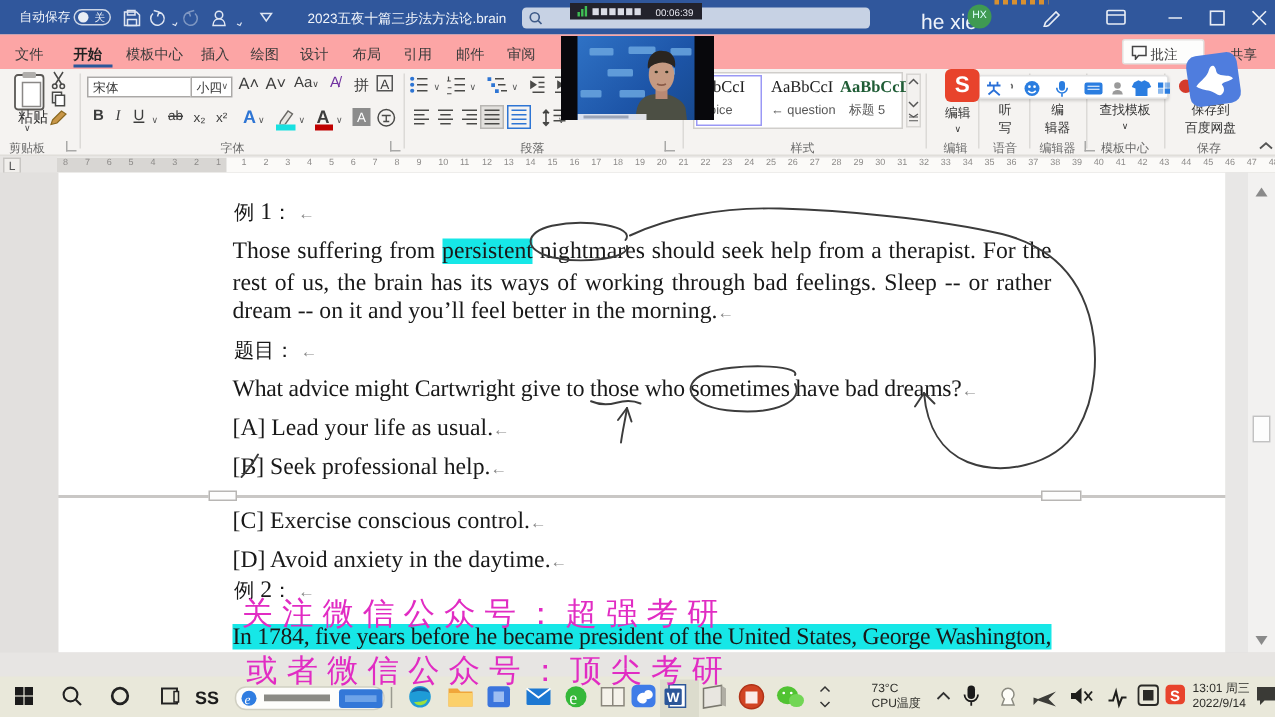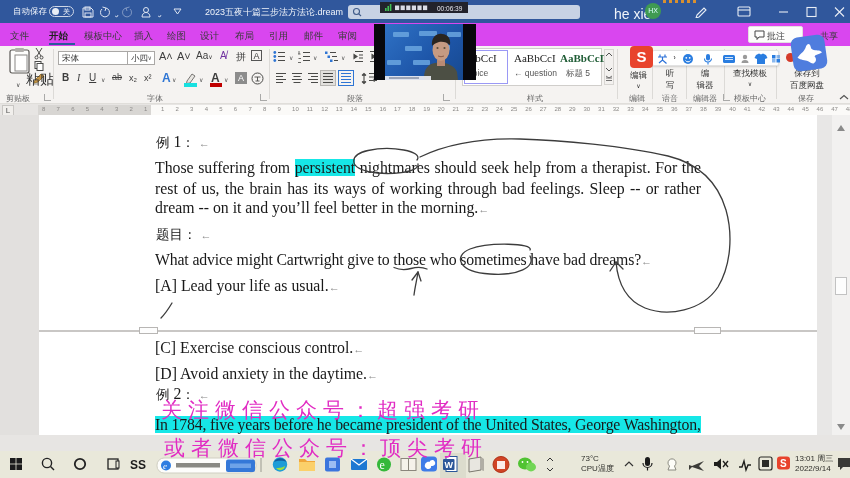--- a/index.html
+++ b/index.html
@@ -2,21 +2,21 @@
 <html><head><meta charset="utf-8"><style>
 *{margin:0;padding:0;box-sizing:border-box}
 html,body{width:850px;height:478px;overflow:hidden;font-family:"Liberation Sans",sans-serif}
 #stage{position:relative;width:850px;height:478px;background:#e7e5e3;overflow:hidden}
 .ab{position:absolute}
 
 #titlebar{left:0;top:0;width:850px;height:23px;background:#30579c;color:#fff;font-size:9px}
 #titlebar .t{position:absolute;top:6px;color:#f0f4fa}
 #searchbox{left:348px;top:5px;width:232px;height:14px;background:#c7d2e4;border-radius:3px}
 
-#tabrow{left:0;top:23px;width:850px;height:23px;background:#d946ef;font-size:9.5px;color:#3b3b3b}
+#tabrow{left:0;top:23px;width:850px;height:23px;background:#fca5a5;font-size:9.5px;color:#3b3b3b}
 .tab{position:absolute;top:7px}
 #tabrow .sel{font-weight:bold;color:#222}
 #tabsel-underline{left:49px;top:43px;width:26px;height:2px;background:#2b579a}
 
 #ribbon{left:0;top:46px;width:850px;height:58px;background:#f5f3f1;border-bottom:1px solid #e0deda}
 .vsep{position:absolute;top:3px;width:1px;height:50px;background:#dcdad7}
 .glabel{position:absolute;top:47px;font-size:8px;color:#6a6a6a;text-align:center}
 .launch{position:absolute;top:48px;width:7px;height:7px;border-left:1px solid #8a8a8a;border-bottom:1px solid #8a8a8a;opacity:.7}
 .combo{position:absolute;background:#fff;border:1px solid #aaa8a6;font-size:8.5px;color:#333;line-height:13px;padding-left:3px}
 .icon{position:absolute;font-size:10px;color:#3d3d3d}
@@ -76,21 +76,21 @@
           <rect x="3" y="1" width="5" height="3"></rect>
       <path d="M 20 3 a 4.5 4.5 0 1 0 4 -1 M 24 2 l -3.5 -1 M 24 2 l -1 3"></path>
       <path d="M 33 10 l 2 1 l 1 -2" stroke-width=".8"></path>
       <path d="M 48 3 a 4.5 4.5 0 1 1 -4 -1 M 44 2 l 3.5 -1 M 44 2 l 1 3" opacity=".45"></path>
       <circle cx="64" cy="4" r="2.5"></circle>
           <path d="M 60 11 c 0 -3 2 -4.5 4 -4.5 c 2 0 4 1.5 4 4.5 Z"></path>
       <path d="M 76 10 l 2 1 l 1 -2" stroke-width=".8"></path>
       <path d="M 92 3 h 7 l -3.5 5 Z"></path>
     </g>
   </svg>
-  <span class="t" style="left:205px">2023五夜十篇三步法方法论.dream</span>
+  <span class="t" style="left:205px">2023五夜十篇三步法方法论.brain</span>
       <span class="t" style="left:352px;top:7px;font-size:7px">∨</span>
   <span class="t" style="left:614px;font-size:14px">he xie</span>
   <span class="t" style="left:645px;top:3px;width:16px;height:16px;background:#3f9a52;border-radius:50%;display:inline-block;color:#dff;font-size:7px;text-align:center;line-height:16px">HX</span>
   <span class="t" style="left:663px;top:0;width:36px;height:3px;display:inline-block;background:repeating-linear-gradient(90deg,#d89030 0 3px,transparent 3px 6px)"></span>
   <svg class="t" style="left:695px;top:6px" width="150" height="12" viewBox="0 0 150 12">
     <g stroke="#e8edf5" fill="none" stroke-width="1.1">
       <path d="M 2 9 l 7 -7 l 2 2 l -7 7 l -3 1 Z"></path>
       <rect x="43" y="1" width="12" height="9" rx="1"></rect>
           <line x1="43" y1="4" x2="55" y2="4"></line>
       <line x1="84" y1="6" x2="93" y2="6"></line>
@@ -135,21 +135,21 @@
     <rect x="7" y="8" width="12" height="16" fill="#fff" stroke="#8a8886"></rect>
     <g stroke="#4a4a48" fill="none" stroke-width="1">
       <path d="M 28 1 l 5 8 M 34 1 l -5 8"></path>
           <circle cx="28.5" cy="10.5" r="1.5"></circle>
           <circle cx="33.5" cy="10.5" r="1.5"></circle>
       <rect x="27" y="14.5" width="6" height="7" fill="#fff"></rect>
           <rect x="29" y="16.5" width="6" height="7" fill="#fff"></rect>
     </g>
     <path d="M 27 33 l 6 -6 l 3 2 l -6 6 l -4 1 Z" fill="#c89648" stroke="#8a6820" stroke-width=".8"></path>
   </svg>
-  <div style="position:absolute;left:26px;top:25px;font-size:14px;color:#333">粘贴</div>
+  <div style="position:absolute;left:12px;top:25px;font-size:10px;color:#333">粘贴</div>
   <div style="position:absolute;left:16px;top:35px;font-size:6px;color:#444">∨</div>
   <div class="glabel" style="left:5px;width:26px">剪贴板</div>
   <div class="launch" style="left:44px"></div>
   <div class="vsep" style="left:53px"></div>
 
   <div class="combo" style="left:58px;top:5px;width:82px;height:14px">宋体<span style="position:absolute;right:2px;font-size:6px;color:#555">∨</span></div>
   <div class="combo" style="left:127px;top:5px;width:28px;height:14px">小四<span style="position:absolute;right:2px;font-size:6px;color:#555">∨</span></div>
   <div class="icon" style="left:159px;top:4px;font-size:11px">A˄</div>
   <div class="icon" style="left:177px;top:4px;font-size:11px">A˅</div>
   <div class="icon" style="left:196px;top:4px">Aa<span style="font-size:6px">∨</span></div>
@@ -364,20 +364,21 @@
         <path d="M 1 1 L 9 1 L 5 7 Z" fill="#8a8a8a"></path>
       </svg>
 
   <div class="dt" style="left:156px;top:18px"><span class="cjk">例</span> 1<span class="cjk">：</span> <span class="pmark">←</span></div>
   <div class="dt just" style="left:155px;top:43px">Those suffering from <span class="hl">persistent</span> nightmares should seek help from a therapist. For the</div>
   <div class="dt just" style="left:155px;top:63.5px">rest of us, the brain has its ways of working through bad feelings. Sleep -- or rather</div>
   <div class="dt" style="left:155px;top:84px">dream -- on it and you’ll feel better in the morning.<span class="pmark">←</span></div>
   <div class="dt" style="left:156px;top:110px"><span class="cjk">题目：</span> <span class="pmark">←</span></div>
   <div class="dt" style="left:155px;top:136px;letter-spacing:-.15px">What advice might Cartwright give to those who sometimes have bad dreams?<span class="pmark">←</span></div>
   <div class="dt" style="left:155px;top:162px">[A] Lead your life as usual.<span class="pmark">←</span></div>
+  <div class="dt" style="left:155px;top:188px">[B] Seek professional help.<span class="pmark">←</span></div>
   <div class="dt" style="left:155px;top:224px">[C] Exercise conscious control.<span class="pmark">←</span></div>
   <div class="dt" style="left:155px;top:250px">[D] Avoid anxiety in the daytime.<span class="pmark">←</span></div>
   <div class="dt" style="left:156px;top:270px"><span class="cjk">例</span> 2<span class="cjk">：</span> <span class="pmark">←</span></div>
   <div class="dt" style="left:155px;top:301px;letter-spacing:-.18px"><span class="hl">In 1784, five years before he became president of the United States, George Washington,</span></div>
 
   <svg width="850" height="318" viewBox="0 0 850 318" style="z-index:30">
     <g fill="none" stroke="#3c3c3c" stroke-width="1.3" stroke-linecap="round">
       <path d="M 417 45 C 424 36 391 30.5 368 35.5 C 350 39.5 348 51.5 368 56.5 C 388 61 420 57.5 418 49"></path>
       <path d="M 420 42 C 445 30 480 23 520 24 C 560 25 625 31 668 41 C 700 49 718 68 726 95 C 733 120 731 150 718 172 C 702 196 668 202 645 193 C 628 186 618 170 616 147"></path>
       <path d="M 616 147 l -6 9 M 616 147 l 7 7"></path>

